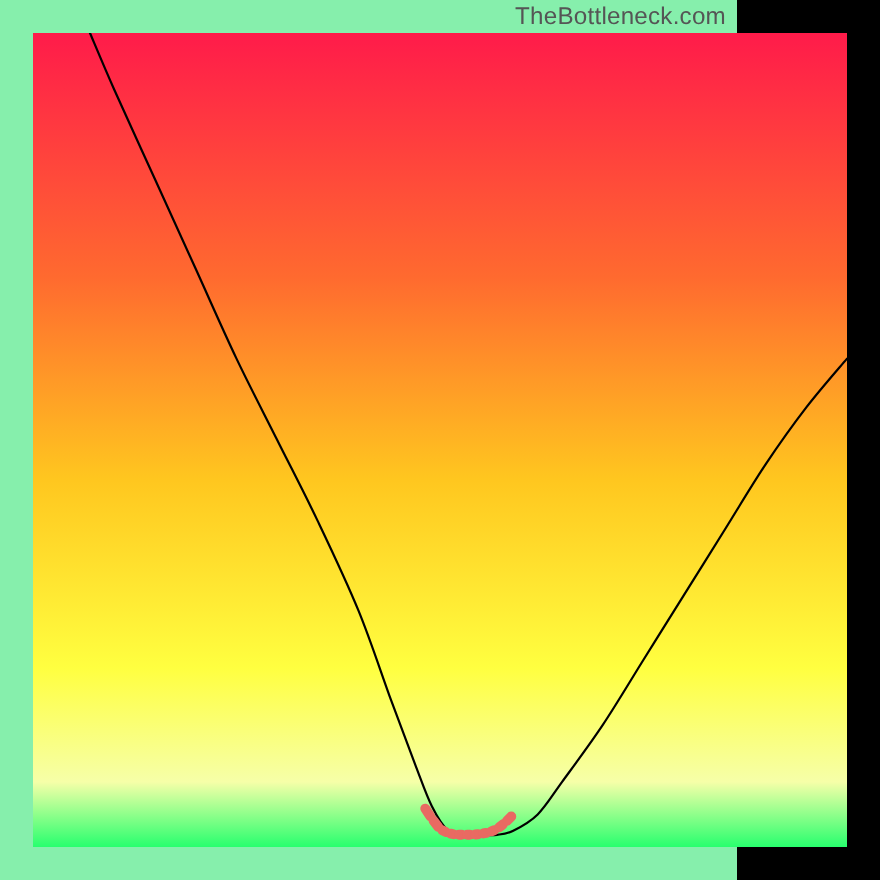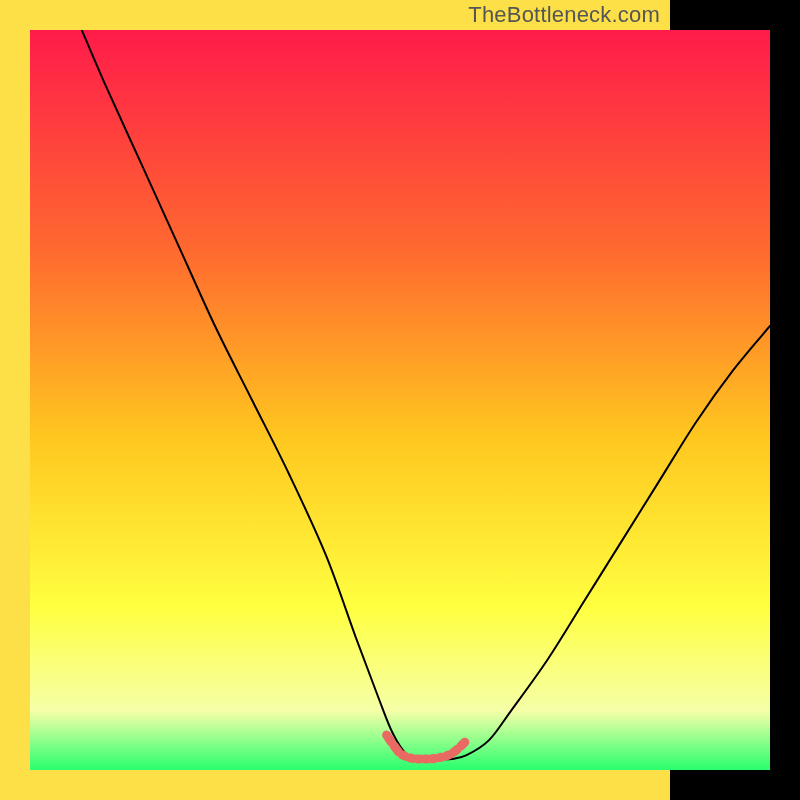--- a/index.html
+++ b/index.html
@@ -8,21 +8,21 @@
     width: 800px;
     height: 800px;
     background: #000;
     overflow: hidden;
     font-family: Arial, Helvetica, sans-serif;
   }
   .frame {
     position: relative;
     width: 670px;
     height: 800px;
-    background: #fde047;
+    background: #86efac;
   }
   .plot {
     position: absolute;
     left: 30px;
     top: 30px;
     width: 740px;
     height: 740px;
     overflow: hidden;
   }
   .gradient {

